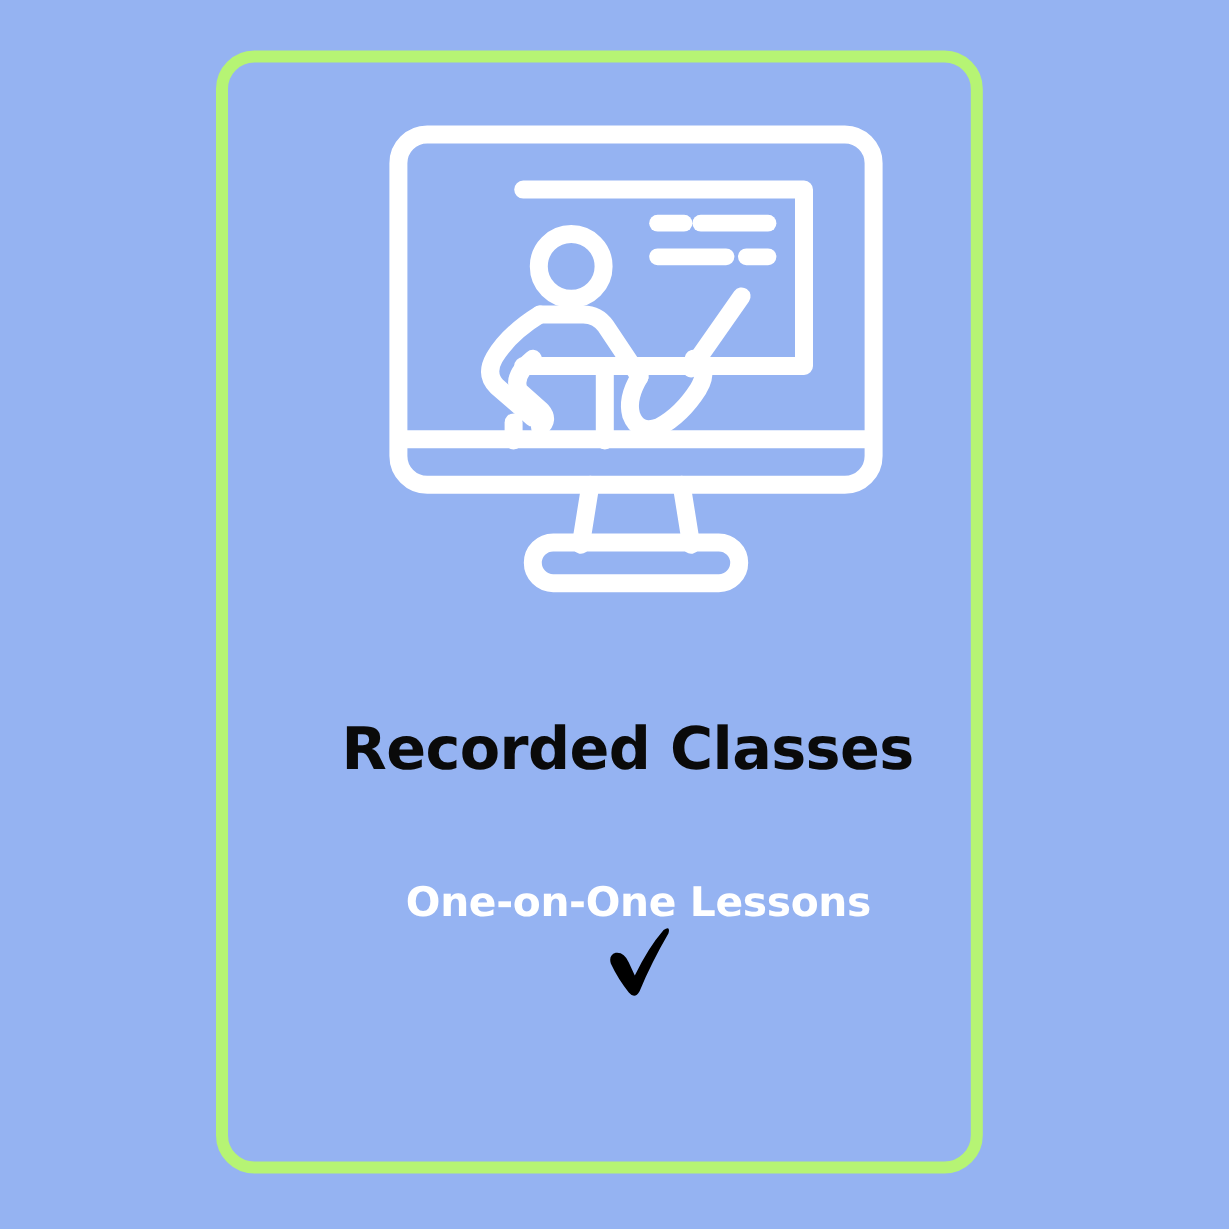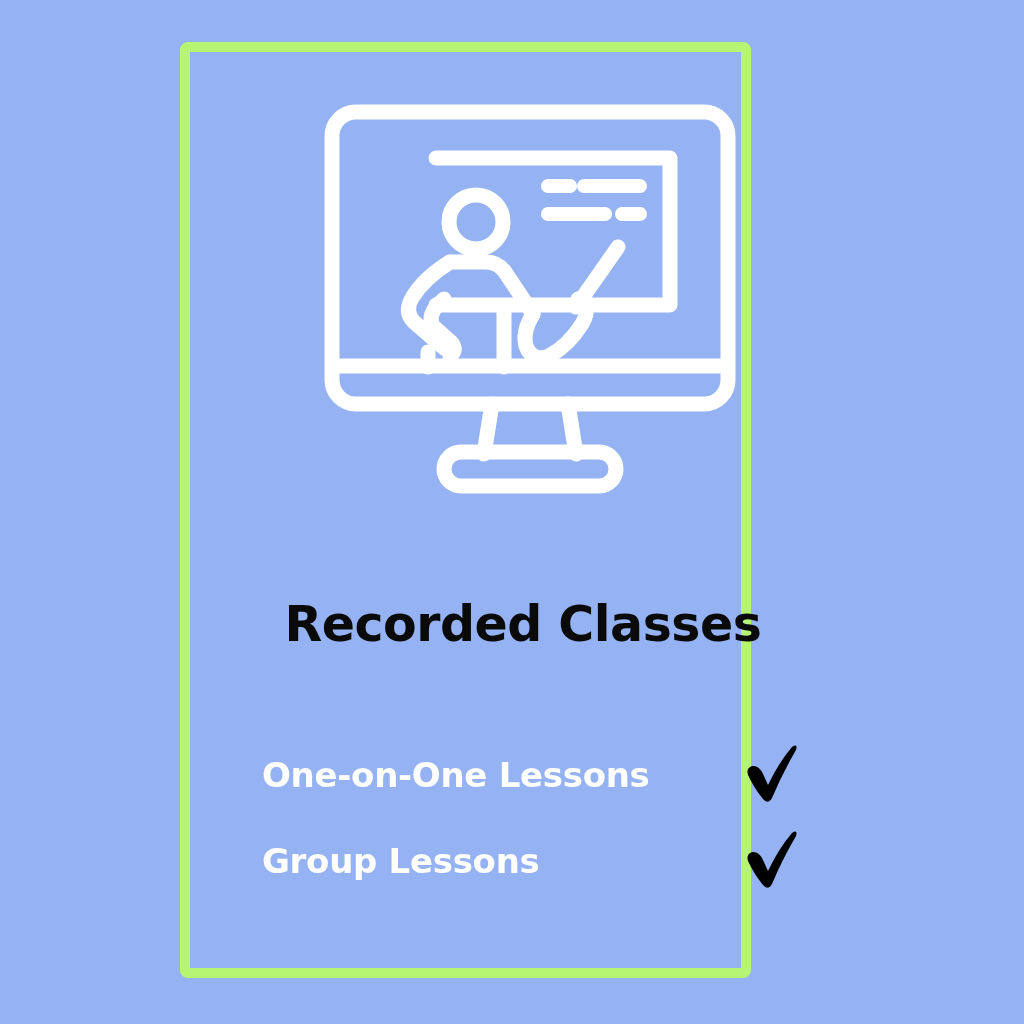--- a/index.html
+++ b/index.html
@@ -19,25 +19,25 @@
     width: 1024px;
     height: 1024px;
     background: #95b3f2;
   }
 
   
   .card {
     position: absolute;
     left: 180px;
     top: 42px;
-    width: 571px;
+    width: 639px;
     height: 936px;
     box-sizing: border-box;
     border: 10px solid #b6f474;
-    border-radius: 8px;
+    border-radius: 32px;
     background: transparent;
   }
 
   
   .illustration {
     position: absolute;
     left: 130px;
     top: 50px;
     width: 420px;
     height: 395px;
@@ -68,20 +68,21 @@
     position: absolute;
     left: 72px;
     top: 680px;
     width: 540px;
   }
   .feature-row {
     display: flex;
     align-items: center;
     justify-content: space-between;
     height: 86px;
+    flex-direction: column;
   }
   .feature-label {
     color: #ffffff;
     font-size: 34px;
     font-weight: bold;
     letter-spacing: -0.3px;
     white-space: nowrap;
     font-family: "DejaVu Sans", sans-serif;
   }
   .check-wrap {
@@ -146,26 +147,18 @@
 
       <div class="feature-row">
         <span class="feature-label">One-on-One Lessons</span>
         <span class="check-wrap">
           <svg viewBox="0 0 62 62" xmlns="http://www.w3.org/2000/svg">
             <path d="M 8 31 Q 6 24 12 22 Q 19 21 23 30 L 28 41 Q 39 18 52 3 Q 58 -1 56 6 Q 42 30 32 54 Q 28 61 23 55 Q 14 44 8 31 Z" fill="#000000"></path>
           </svg>
         </span>
       </div>
 
-      <div class="feature-row">
-        <span class="feature-label">Group Lessons</span>
-        <span class="check-wrap">
-          <svg viewBox="0 0 62 62" xmlns="http://www.w3.org/2000/svg">
-            <path d="M 8 31 Q 6 24 12 22 Q 19 21 23 30 L 28 41 Q 39 18 52 3 Q 58 -1 56 6 Q 42 30 32 54 Q 28 61 23 55 Q 14 44 8 31 Z" fill="#000000"></path>
-          </svg>
-        </span>
-      </div>
 
 
     </div>
 
   </div>
 </div>
 
 </body></html>

